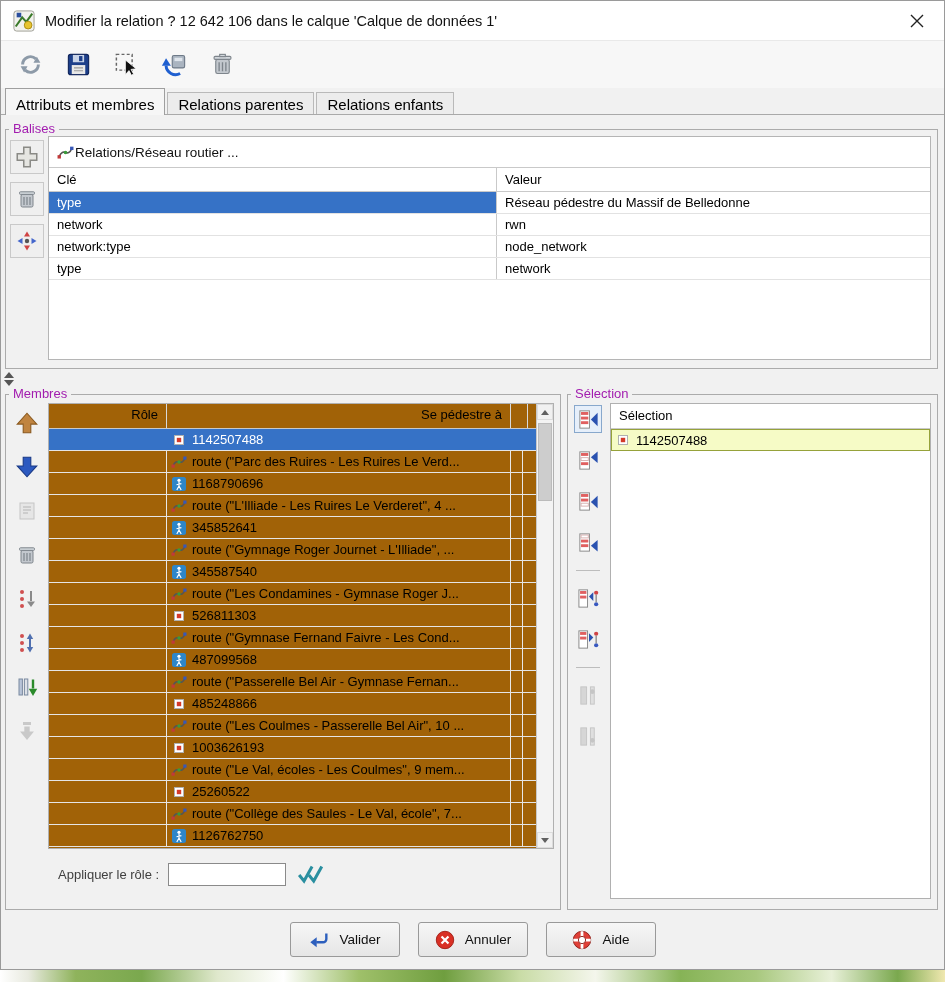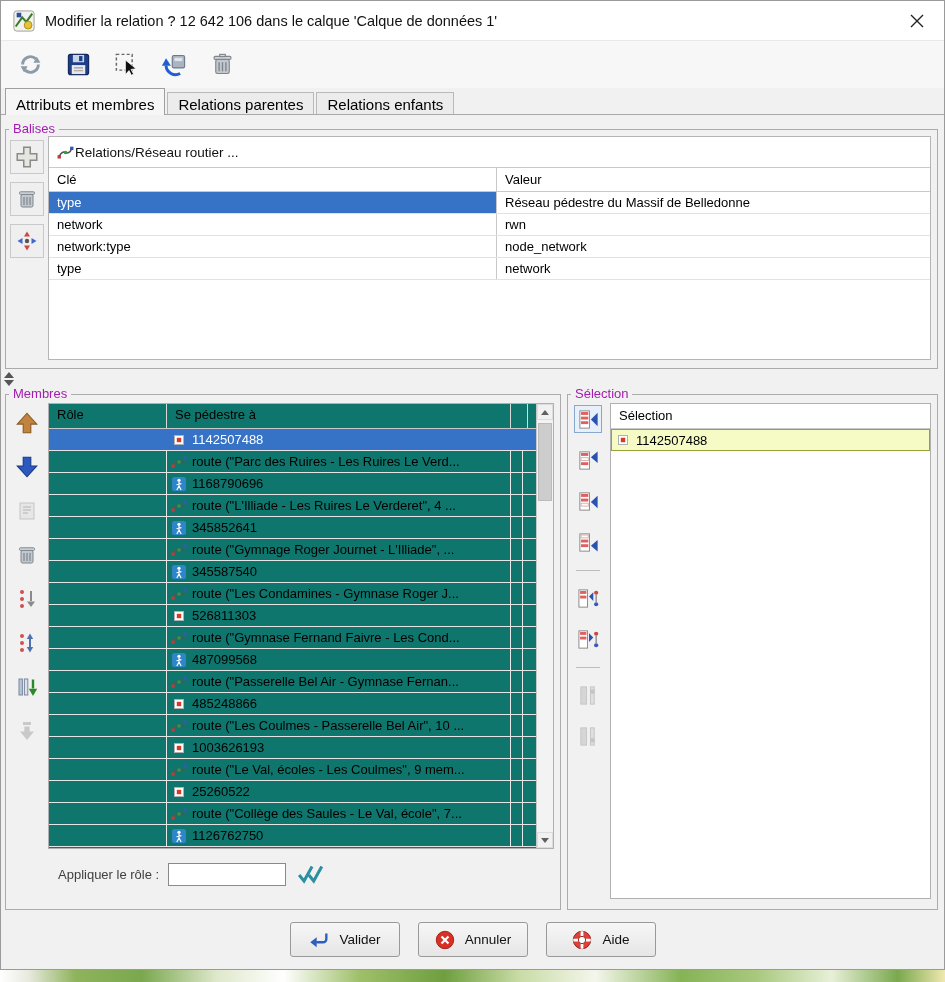--- a/index.html
+++ b/index.html
@@ -42,21 +42,21 @@
   
   .splitter { position: absolute; left: 3px; top: 371px; display: flex; flex-direction: column; gap: 2px; }
   .tri-up { width: 0; height: 0; border-left: 5px solid transparent; border-right: 5px solid transparent; border-bottom: 6px solid #555; }
   .tri-down { width: 0; height: 0; border-left: 5px solid transparent; border-right: 5px solid transparent; border-top: 6px solid #555; }
 
   
   .group-members { left: 4px; top: 393px; width: 556px; height: 516px; }
   .mem-btns { position: absolute; left: 2px; top: 12px; width: 38px; display: flex; flex-direction: column; align-items: center; }
   .mem-btn { width: 32px; height: 32px; margin-bottom: 12px; display: flex; align-items: center; justify-content: center; background: transparent; border: none; cursor: pointer; }
 
-  .mem-table { position: absolute; left: 42px; top: 8px; width: 506px; height: 446px; background: #0f766e; border: 1px solid #b0b0b0; display: flex; }
+  .mem-table { position: absolute; left: 42px; top: 8px; width: 506px; height: 446px; background: #a16207; border: 1px solid #b0b0b0; display: flex; text-align: right; }
   .mem-main { flex: 1; display: flex; flex-direction: column; overflow: hidden; }
   .mem-header { display: grid; grid-template-columns: 118px 1fr 12px 13px; height: 25px; border-bottom: 1px solid #c9c9c9; }
   .mh-cell { padding: 3px 8px; font-size: 13px; border-right: 1px solid #d8d8d8; overflow: hidden; white-space: nowrap; }
   .mh-cell:last-child { border-right: none; }
   .mem-rows { flex: 1; overflow: hidden; }
   .mrow { display: grid; grid-template-columns: 118px 1fr 12px 13px; height: 22px; border-bottom: 1px solid #e5e5e5; cursor: default; }
   .mrow > div { border-right: 1px solid #e8e8e8; height: 100%; }
   .mrow > div:last-child { border-right: none; }
   .ref-cell { display: flex; align-items: center; gap: 5px; padding-left: 4px; font-size: 13px; overflow: hidden; white-space: nowrap; }
   .mrow.selected { background: #3672c6; color: #fff; }

